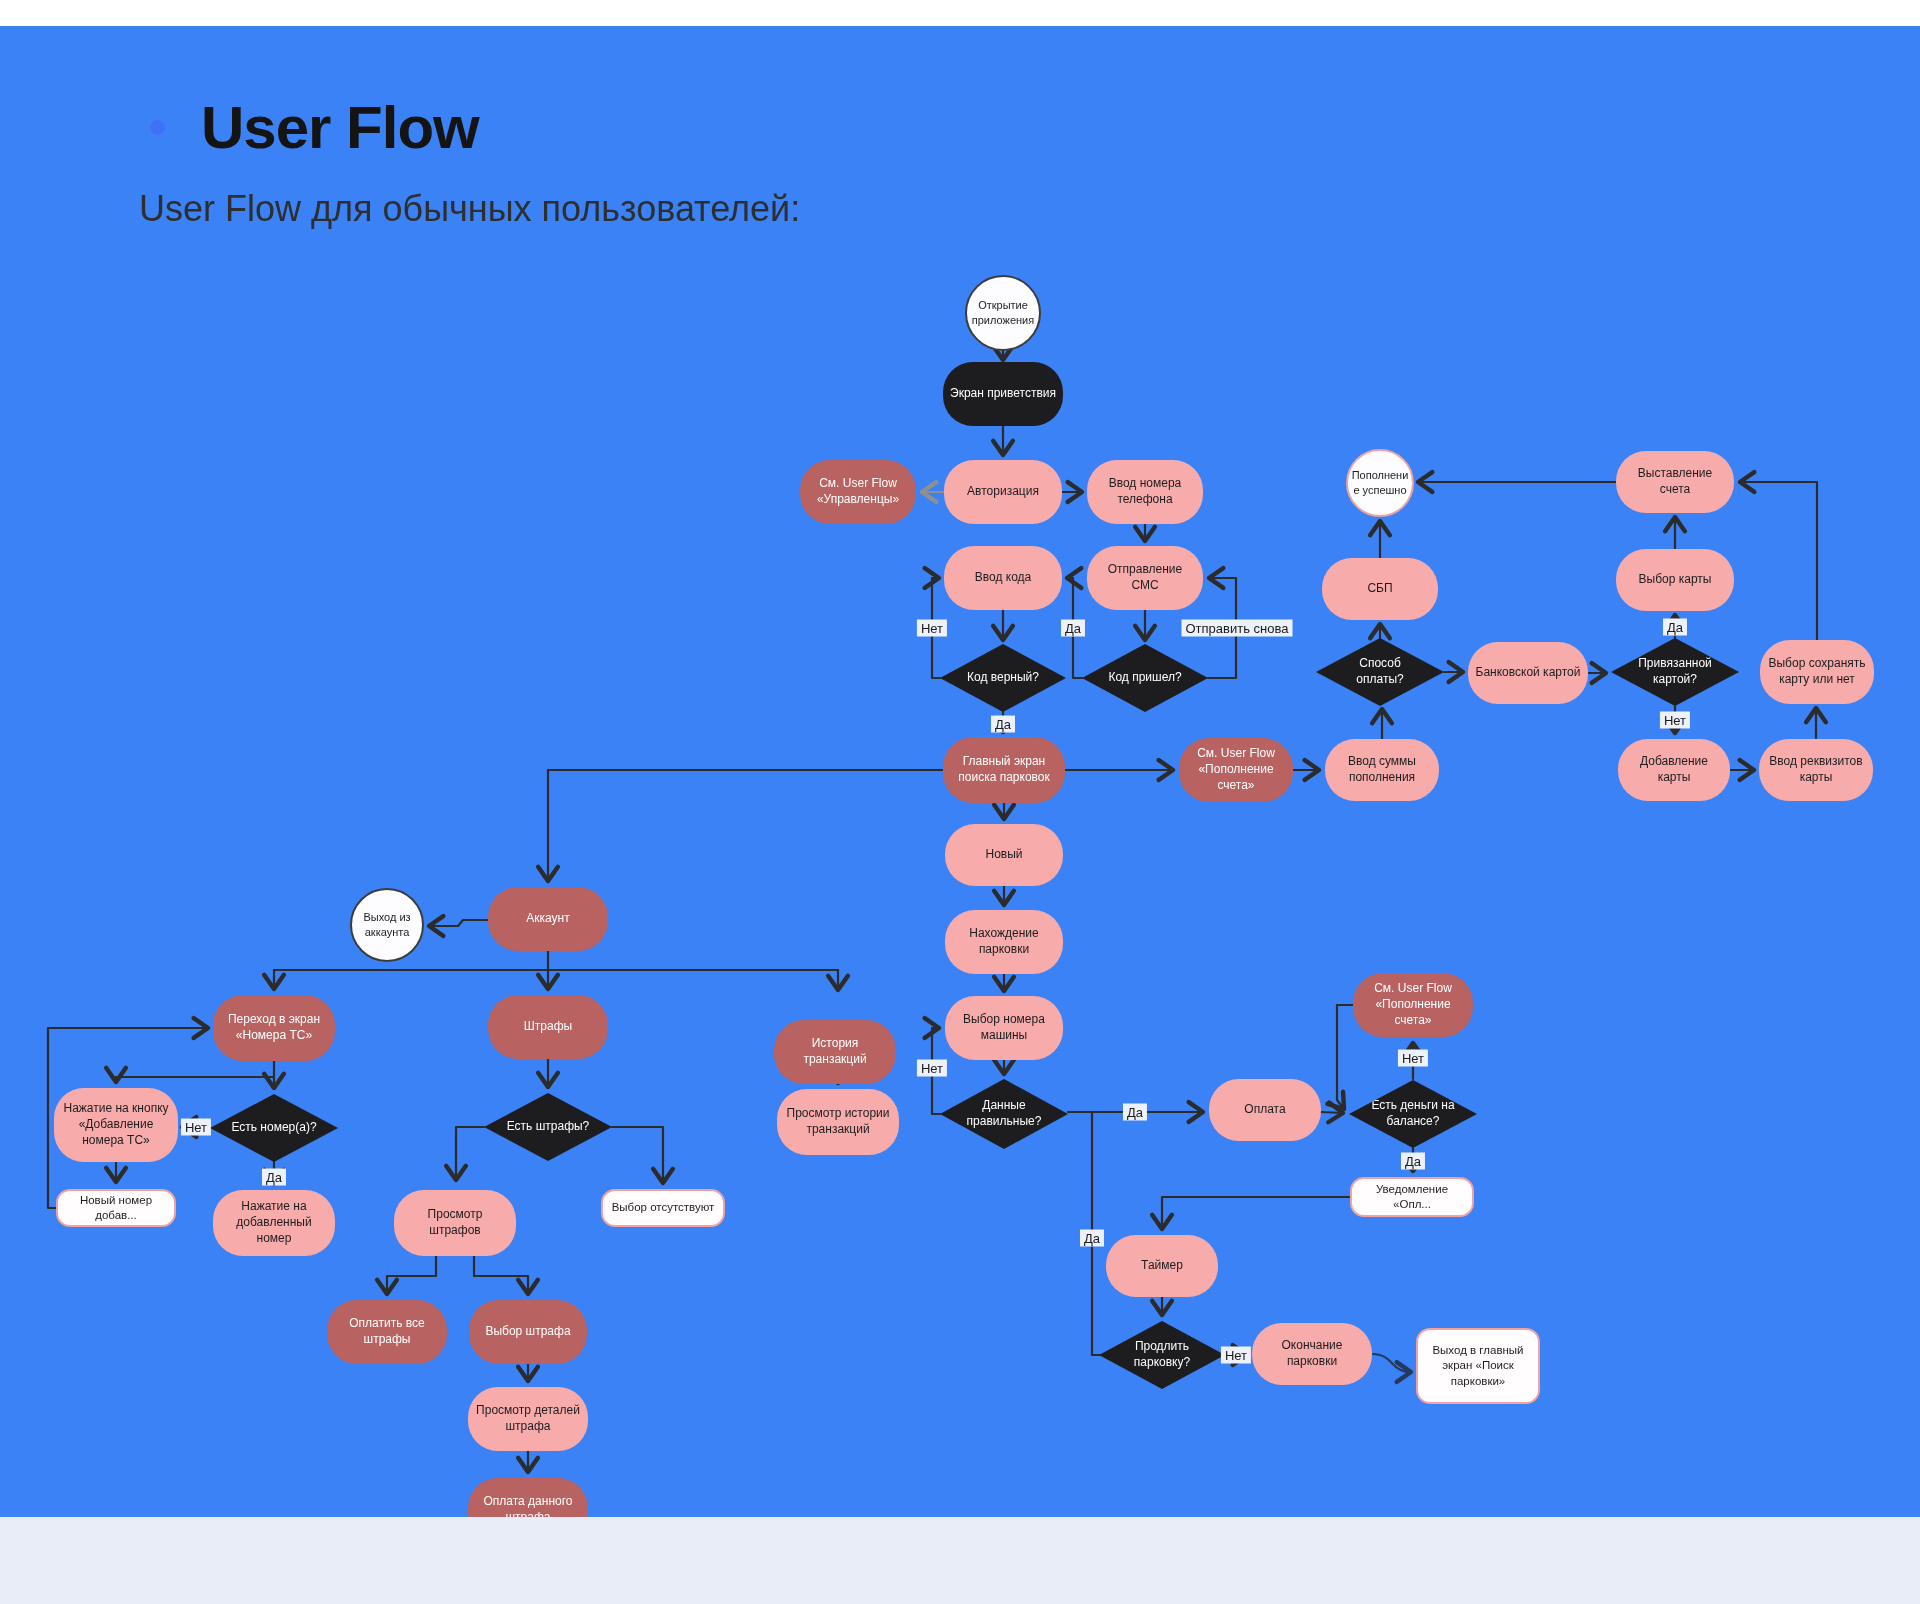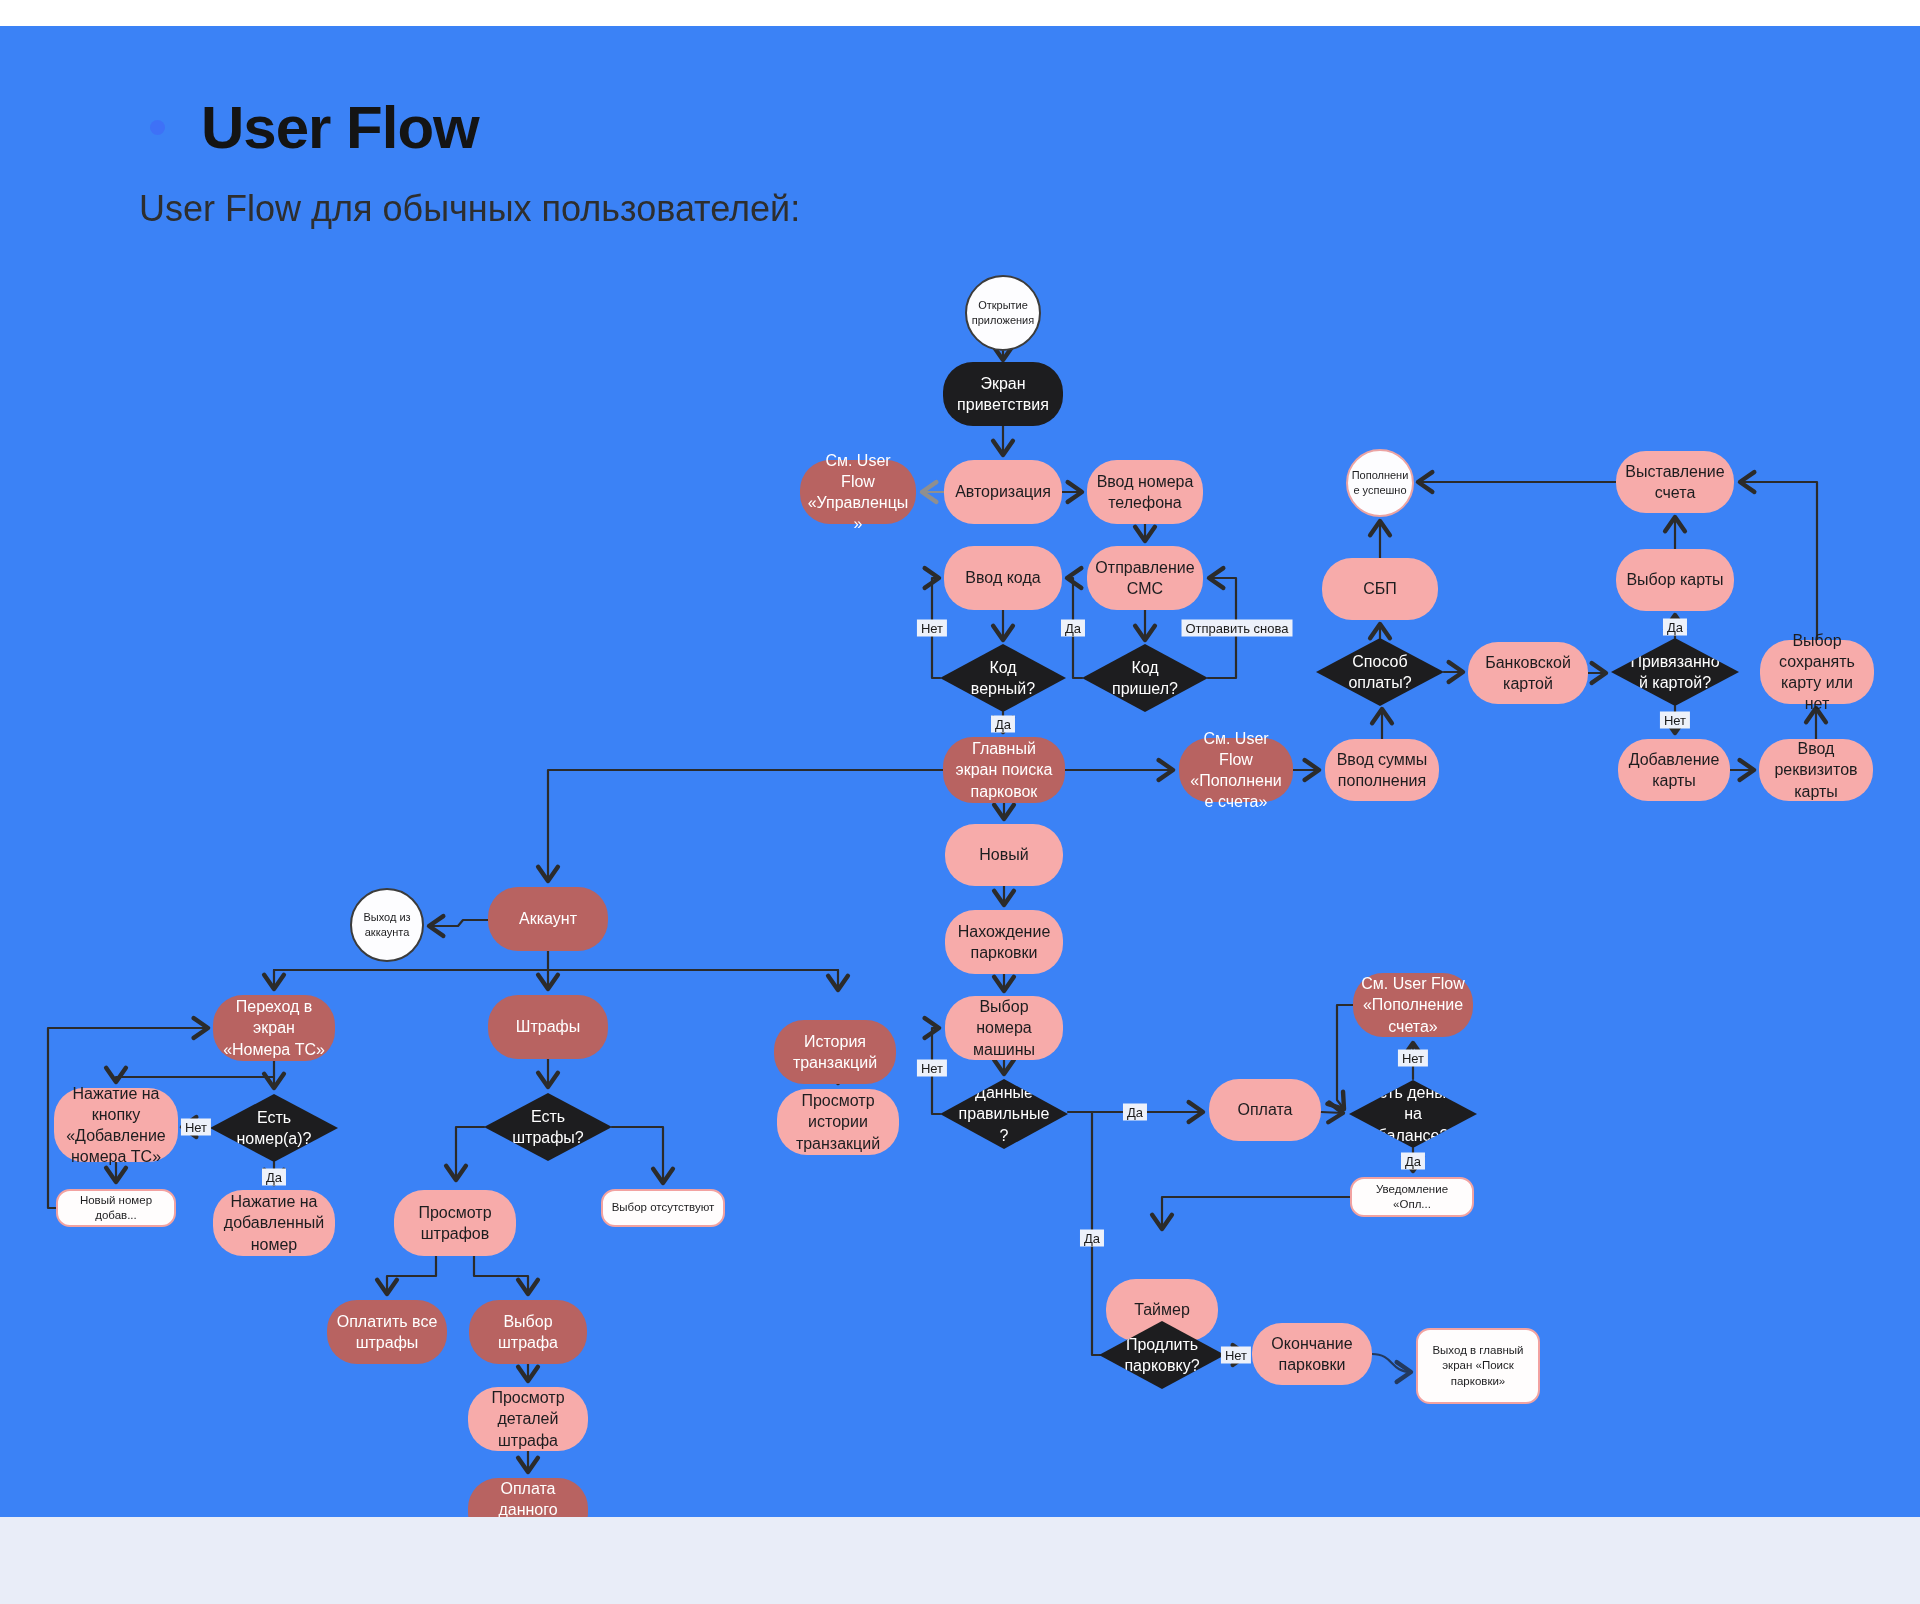--- a/index.html
+++ b/index.html
@@ -5,21 +5,21 @@
   html,body{margin:0;padding:0;background:#e9edf8;}
   .stage{position:relative;width:1920px;height:1517px;background:#3b82f6;
          font-family:"Liberation Sans",sans-serif;overflow:hidden;}
   .top-strip{position:absolute;left:0;top:0;width:1920px;height:26px;background:#ffffff;}
   .title-row{position:absolute;left:150px;top:96px;display:flex;align-items:center;gap:36px;}
   .bullet{width:15px;height:15px;border-radius:50%;background:#3e71f7;flex:0 0 auto;}
   .page-title{font-size:60px;font-weight:700;color:#141414;letter-spacing:-1px;line-height:1.05;}
   .page-subtitle{position:absolute;left:139px;top:188px;font-size:36px;font-weight:400;color:#2e2e2e;}
   svg.wires{position:absolute;left:0;top:0;}
   .node{position:absolute;display:flex;align-items:center;justify-content:center;
-        text-align:center;border-radius:30px;font-size:16px;line-height:1.32;
+        text-align:center;border-radius:30px;font-size:12px;line-height:1.32;
         color:#1d1d1f;word-break:break-word;box-sizing:border-box;padding:4px 7px;}
   .type-action{background:#f7abaa;}
   .type-screen{background:#b86361;color:#ffffff;}
   .type-terminator{background:#1d1d1f;color:#ffffff;}
   .type-circle{background:#fdfdff;border:2px solid #3c3c3c;border-radius:50%;font-size:11px;padding:2px;}
   .type-circle.pink{border-color:#eca4a3;}
   .type-outcome{background:#fffdfd;border:2px solid #f2a2a1;border-radius:14px;font-size:11.5px;}
   .type-decision{background:#1d1d1f;color:#ffffff;border-radius:0;
                  clip-path:polygon(50% 0,100% 50%,50% 100%,0 50%);padding:4px 18px;}
   .elabel{position:absolute;transform:translate(-50%,-50%);background:#edf1fa;
@@ -197,21 +197,21 @@
       </div>
       <div class="node type-decision" style="left: 1349px; top: 1080px; width: 128px; height: 68px;">
         <span>Есть деньги на балансе?</span>
       </div>
       <div class="node type-screen" style="left: 1353px; top: 973px; width: 120px; height: 64px;">
         <span>См. User Flow «Пополнение счета»</span>
       </div>
       <div class="node type-outcome" style="left: 1350px; top: 1177px; width: 124px; height: 40px;">
         <span>Уведомление «Опл...</span>
       </div>
-      <div class="node type-action" style="left: 1106px; top: 1235px; width: 112px; height: 62px; margin-top: 44px;">
+      <div class="node type-action" style="left: 1106px; top: 1235px; width: 112px; height: 62px;">
         <span>Таймер</span>
       </div>
       <div class="node type-decision" style="left: 1099px; top: 1321px; width: 126px; height: 68px;">
         <span>Продлить парковку?</span>
       </div>
       <div class="node type-action" style="left: 1252px; top: 1323px; width: 120px; height: 62px;">
         <span>Окончание парковки</span>
       </div>
       <div class="node type-outcome" style="left: 1416px; top: 1328px; width: 124px; height: 76px;">
         <span>Выход в главный экран «Поиск парковки»</span>

